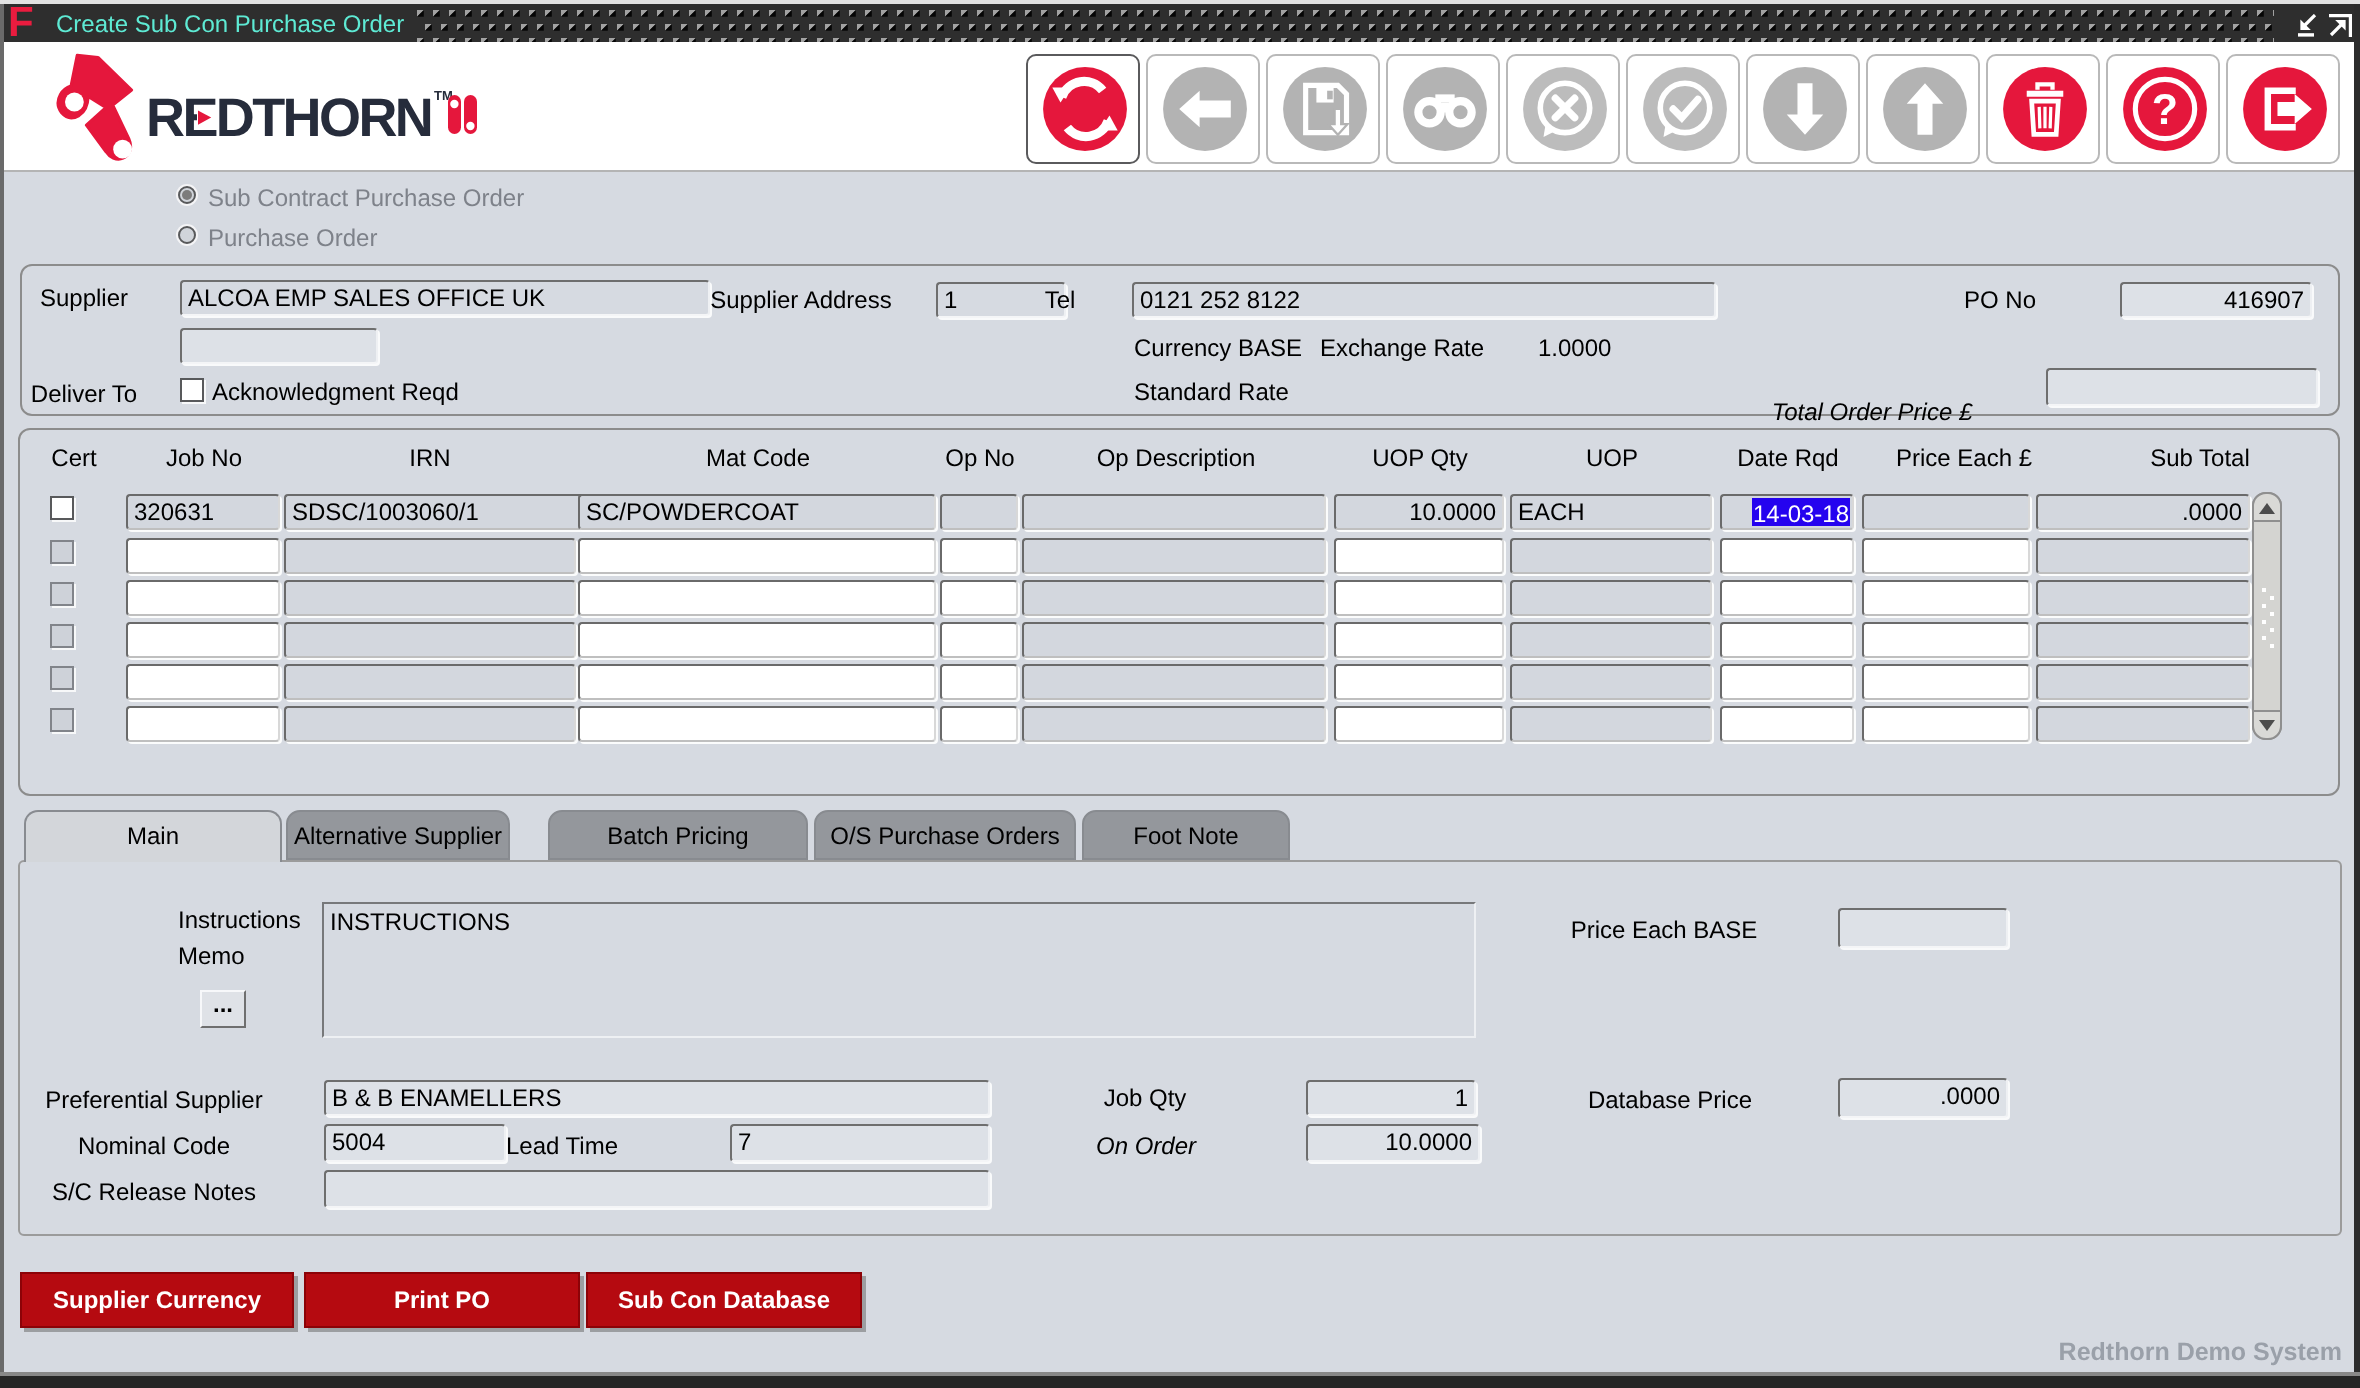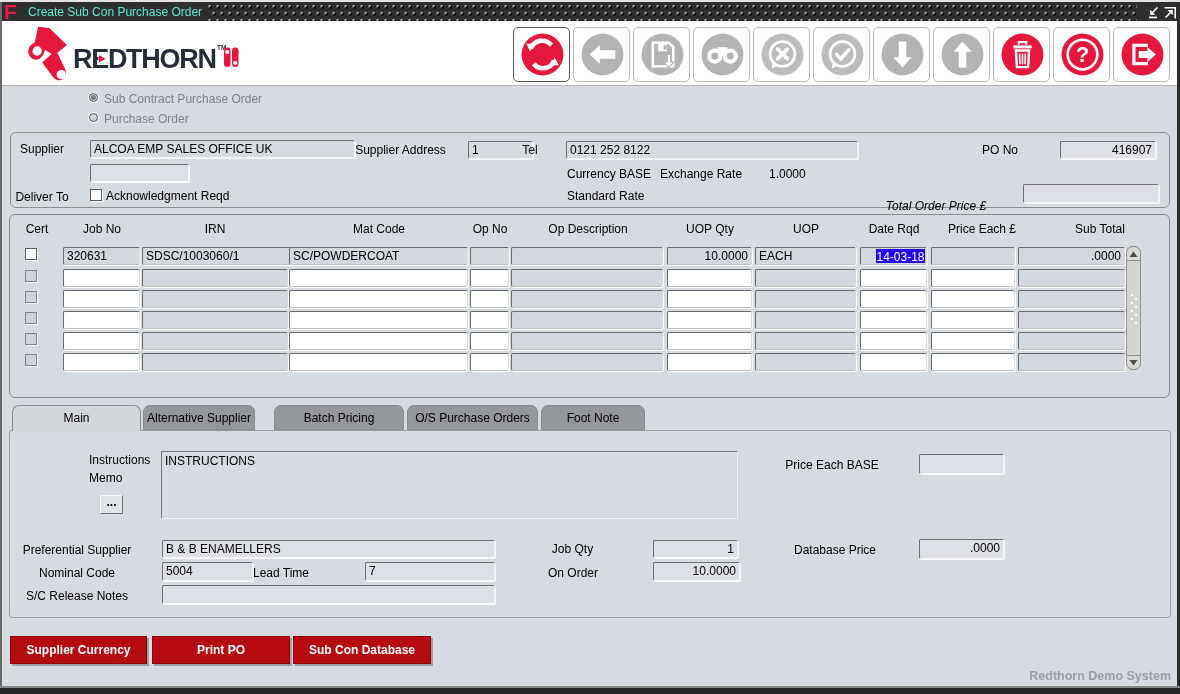--- a/index.html
+++ b/index.html
@@ -331,21 +331,21 @@
 <div class="lblr" style="left:0px;top:543px;width:154px;">Preferential Supplier</div>
 <div class="fld lite" style="left:162px;top:540px;width:333px;height:18px;">B &amp; B ENAMELLERS</div>
 <div class="lblr" style="left:500px;top:542px;width:145px;">Job Qty</div>
 <div class="fld lite rt" style="left:653px;top:540px;width:85px;height:18px;">1</div>
 <div class="lblr" style="left:760px;top:543px;width:150px;">Database Price</div>
 <div class="fld lite rt" style="left:919px;top:539px;width:85px;height:20px;">.0000</div>
 <div class="lblr" style="left:0px;top:566px;width:154px;">Nominal Code</div>
 <div class="fld lite" style="left:162px;top:562px;width:91px;height:19px;">5004</div>
 <div class="lblr" style="left:206px;top:566px;width:150px;">Lead Time</div>
 <div class="fld lite" style="left:365px;top:562px;width:130px;height:19px;">7</div>
-<div class="lblr" style="left:500px;top:566px;width:146px;">On Order</div>
+<div class="lblr" style="left:500px;top:566px;width:146px;font-style:italic;">On Order</div>
 <div class="fld lite rt" style="left:653px;top:562px;width:87px;height:19px;">10.0000</div>
 <div class="lblr" style="left:0px;top:589px;width:154px;">S/C Release Notes</div>
 <div class="fld lite" style="left:162px;top:585px;width:333px;height:19px;"></div>
 
 <div class="redbtn" style="left:10px;width:137px;">Supplier Currency</div>
 <div class="redbtn" style="left:152px;width:138px;">Print PO</div>
 <div class="redbtn" style="left:293px;width:138px;">Sub Con Database</div>
 <div id="demotext">Redthorn Demo System</div>
 
 </body></html>

